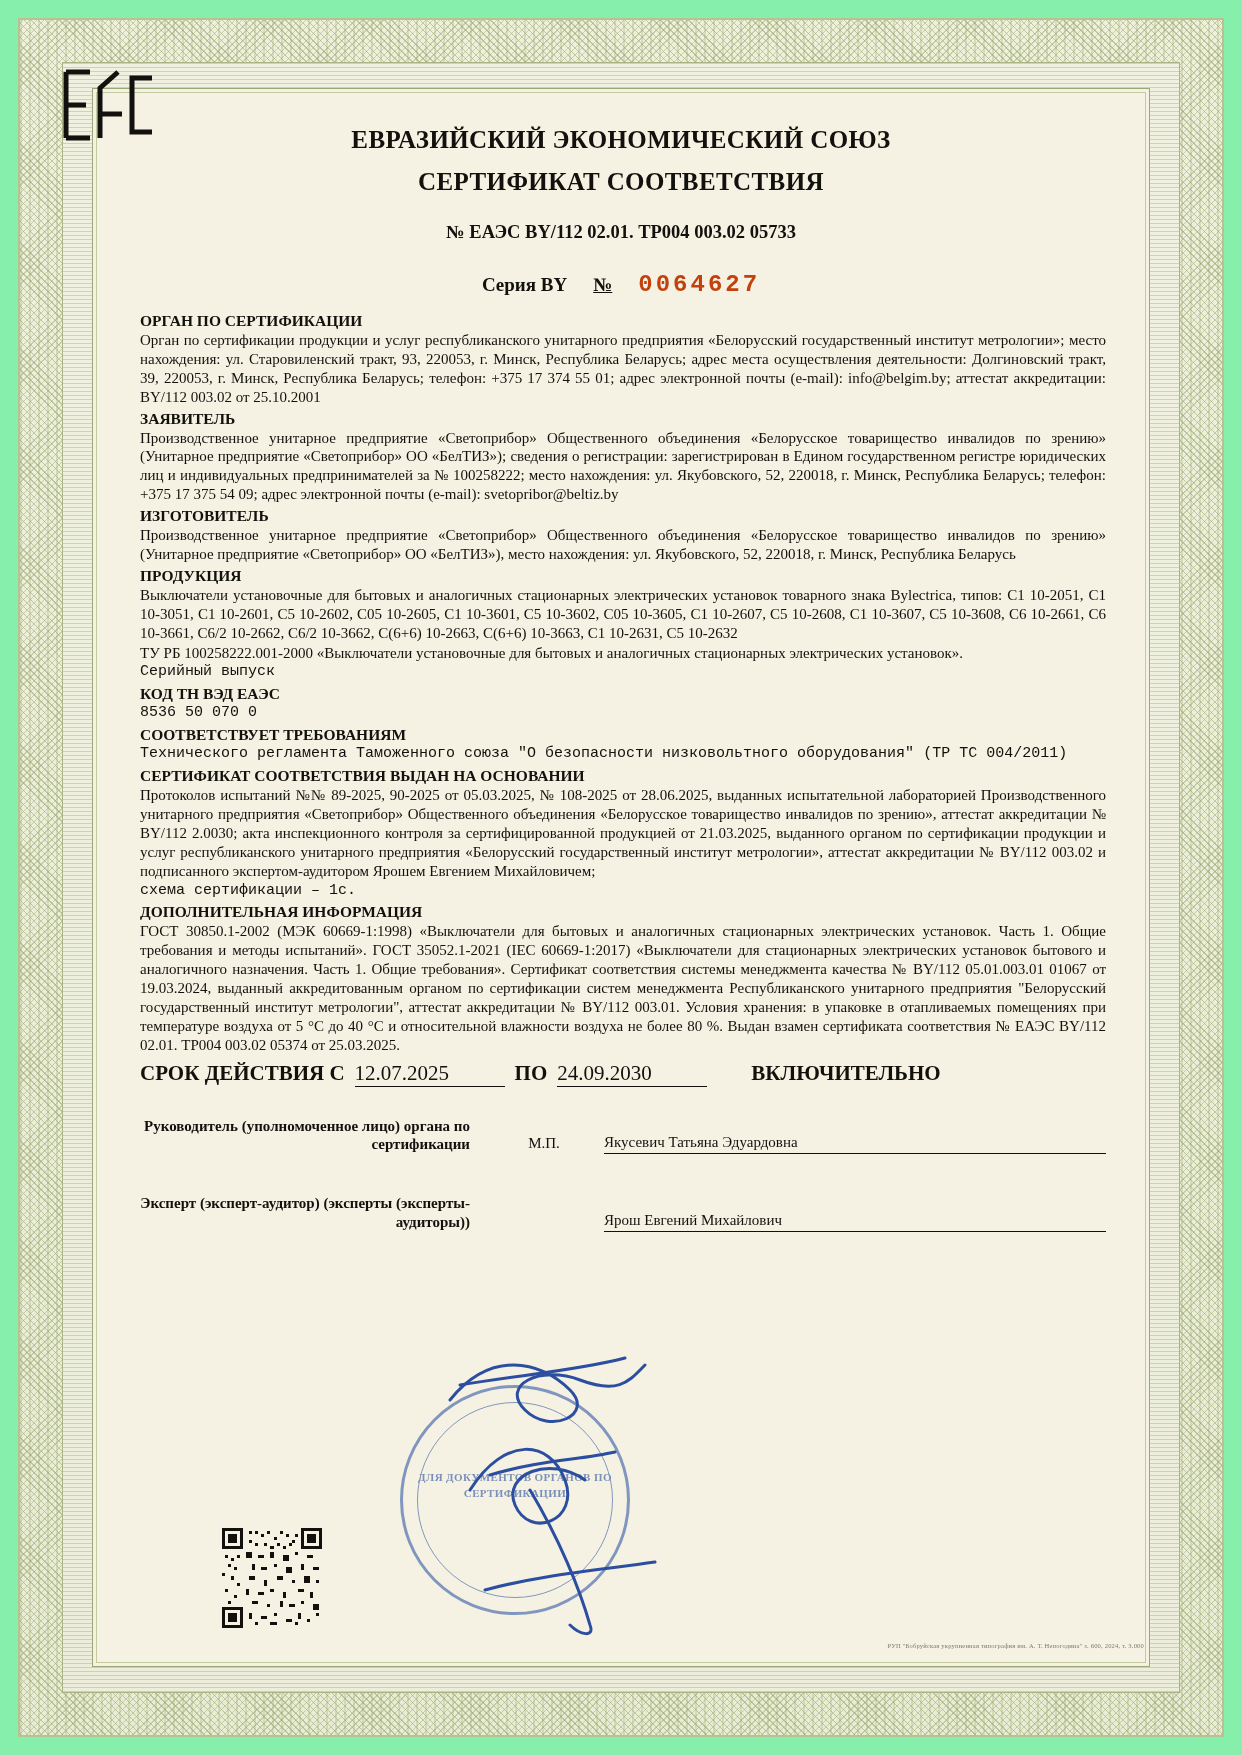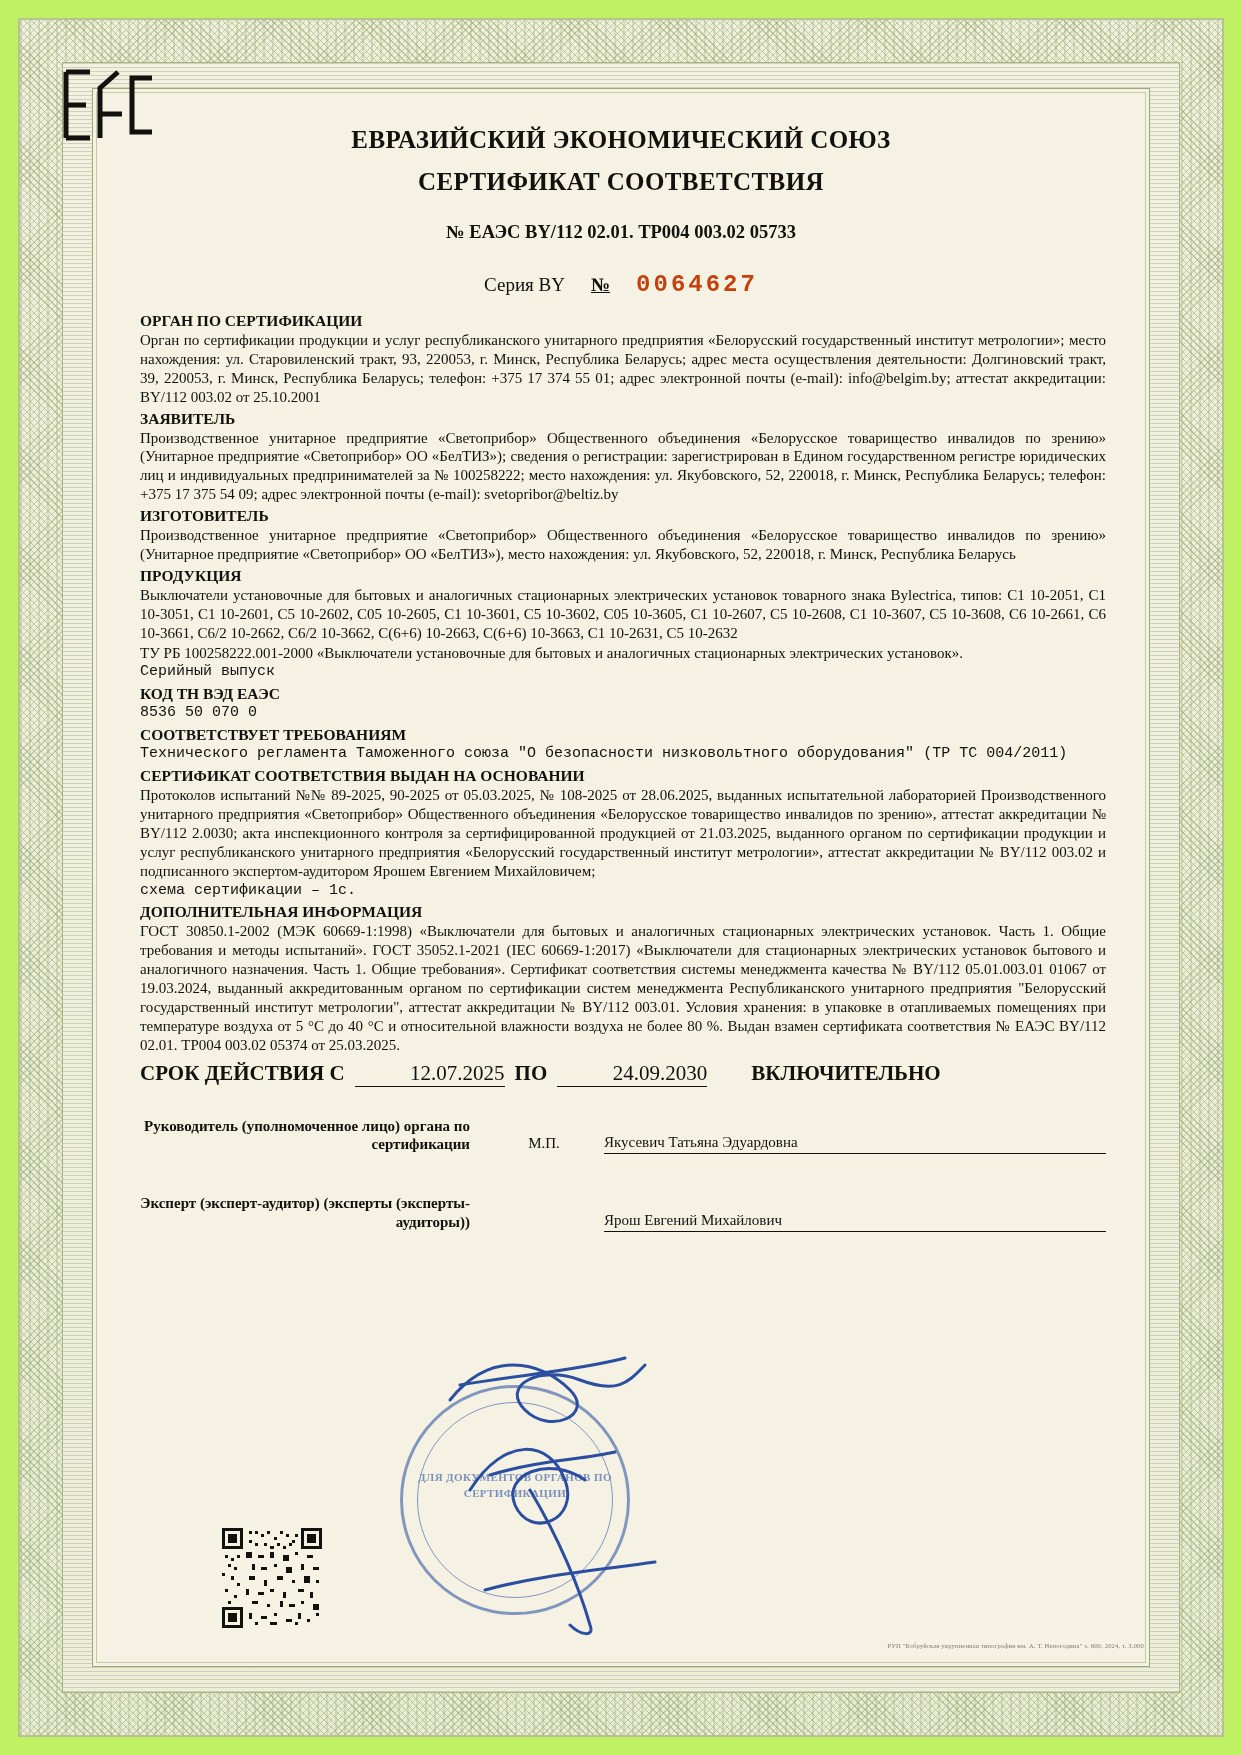--- a/index.html
+++ b/index.html
@@ -4,21 +4,21 @@
 <style>
   html, body {
     margin: 0;
     padding: 0;
     background: #ffffff;
   }
   .page {
     position: relative;
     width: 1242px;
     height: 1755px;
-    background: #bef264;
+    background: #86efac;
     font-family: "Liberation Serif", serif;
     color: #12110d;
     overflow: hidden;
   }
   
   .border-outer {
     position: absolute;
     left: 18px; top: 18px; right: 18px; bottom: 18px;
     background:
       repeating-linear-gradient(45deg, rgba(150,165,110,0.55) 0px, rgba(150,165,110,0.55) 1px, rgba(255,255,255,0) 1px, rgba(255,255,255,0) 5px),
@@ -90,21 +90,21 @@
     margin-top: 26px;
   }
   .serial-row {
     margin-top: 28px;
     font-size: 19px;
     display: flex;
     justify-content: center;
     align-items: baseline;
     gap: 26px;
   }
-  .serial-label { font-weight: normal; }
+  .serial-label { font-weight: bold; }
   .serial-no { font-weight: bold; text-decoration: underline; }
   .serial-value {
     font-family: "Liberation Mono", monospace;
     font-size: 24px;
     color: #c2410c;
     letter-spacing: 3px;
     font-weight: bold;
   }
 
   .body {
@@ -130,21 +130,21 @@
     font-size: 21px;
     display: flex;
     align-items: baseline;
     gap: 10px;
     white-space: nowrap;
   }
   .validity b { font-weight: bold; }
   .date-field {
     display: inline-block;
     min-width: 150px;
-    text-align: right;
+    text-align: left;
     border-bottom: 1px solid #12110d;
     font-weight: normal;
   }
   .incl { margin-left: 34px; font-weight: bold; }
 
   .signs {
     margin-top: 30px;
     padding: 0 36px 0 40px;
     font-size: 15px;
   }

